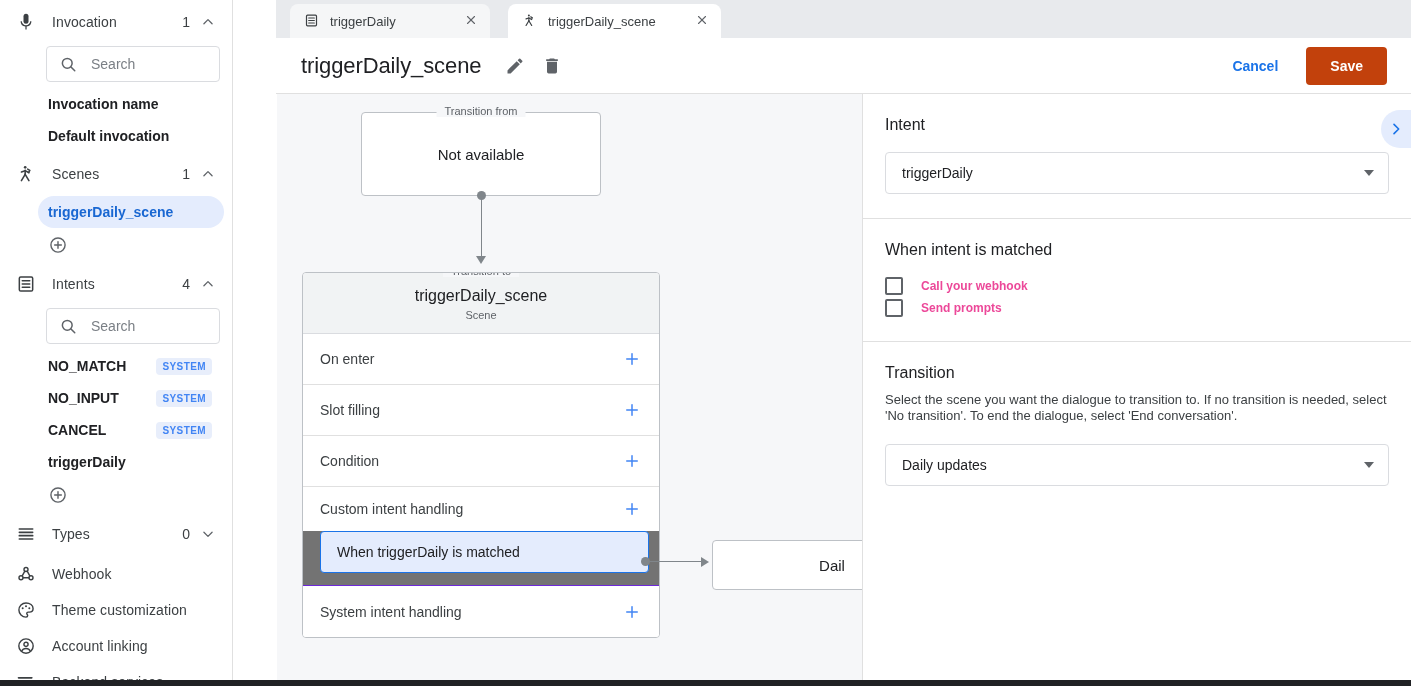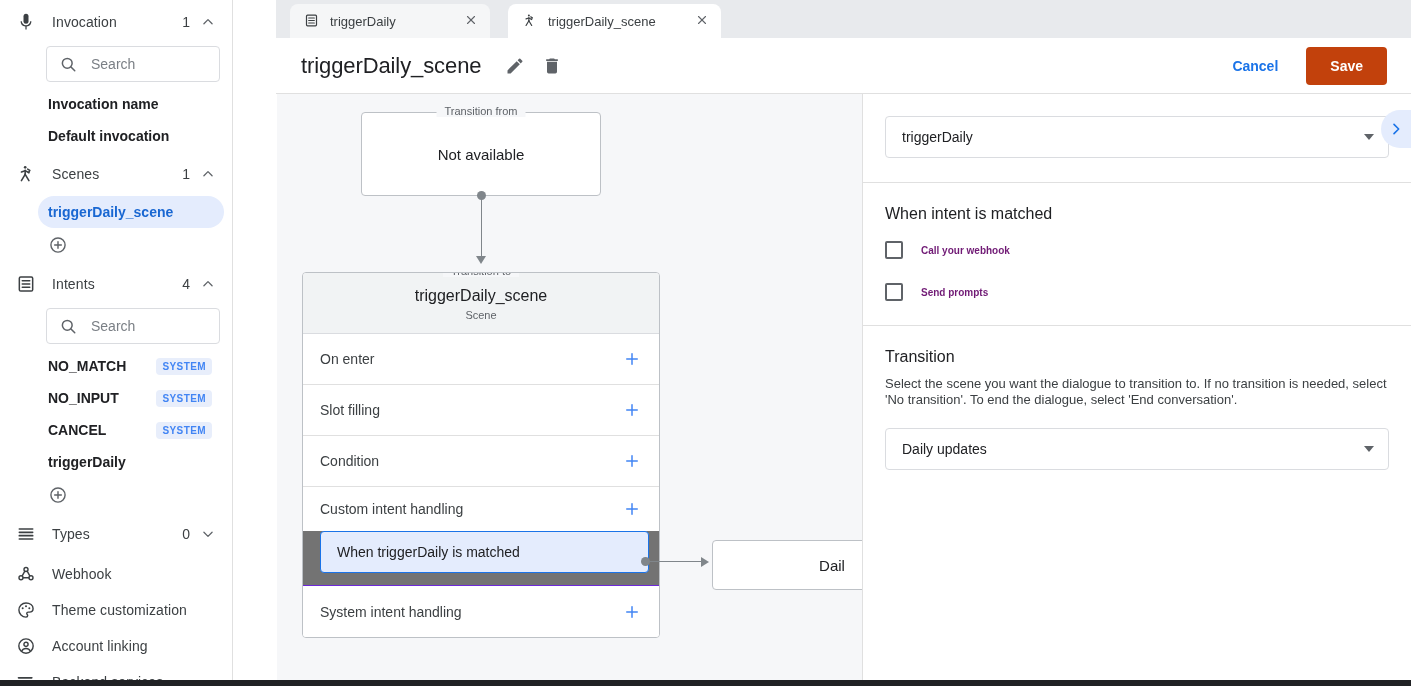--- a/index.html
+++ b/index.html
@@ -173,27 +173,27 @@
   .rp-desc { font-size: 13px; color: #3c4043; line-height: 16px; margin: -8px 0 20px; }
   .select-ctl {
     height: 42px; border: 1px solid #dadce0; border-radius: 4px; background: #fff;
     display: flex; align-items: center; justify-content: space-between;
     padding: 0 14px 0 16px; font-size: 14px; color: #202124; cursor: pointer;
   }
   .select-ctl .dd-arrow {
     width: 0; height: 0; border-left: 5px solid transparent; border-right: 5px solid transparent;
     border-top: 6px solid #5f6368;
   }
-  .chk-row { display: flex; align-items: center; margin-top: 24px; cursor: pointer; }
+  .chk-row { display: flex; align-items: center; margin-top: 4px; cursor: pointer; }
   .chk-row:first-of-type { margin-top: 4px; }
   .chk-box {
     width: 18px; height: 18px; border: 2px solid #5f6368; border-radius: 2px; flex: 0 0 18px;
     margin-right: 18px; background: #fff;
   }
-  .chk-label { font-size: 10px; font-weight: bold; color: #701a75; }
+  .chk-label { font-size: 12px; font-weight: bold; color: #ec4899; }
 
   #expander {
     position: absolute; right: 0; top: 16px; width: 30px; height: 38px;
     background: #e4ecfd; border-radius: 19px 0 0 19px;
     display: flex; align-items: center; justify-content: center;
     color: #1a73e8; cursor: pointer;
   }
 
   #bottom-strip {
     position: absolute; left: 0; top: 680px; width: 1411px; height: 6px; background: #202124;
@@ -525,20 +525,21 @@
 
   <div id="rpanel">
 
     <div id="expander">
       <svg width="16" height="16" viewBox="0 0 24 24" fill="none" stroke="currentColor" stroke-width="2.4" stroke-linecap="round" stroke-linejoin="round">
           <polyline points="9 5 16 12 9 19"></polyline>
         </svg>
     </div>
 
     <div class="rp-section">
+      <h3 class="rp-title">Intent</h3>
       <div class="select-ctl">
         <span>triggerDaily</span>
         <span class="dd-arrow"></span>
       </div>
     </div>
 
     <div class="rp-section">
       <h3 class="rp-title">When intent is matched</h3>
       <div class="chk-row">
         <span class="chk-box"></span>

